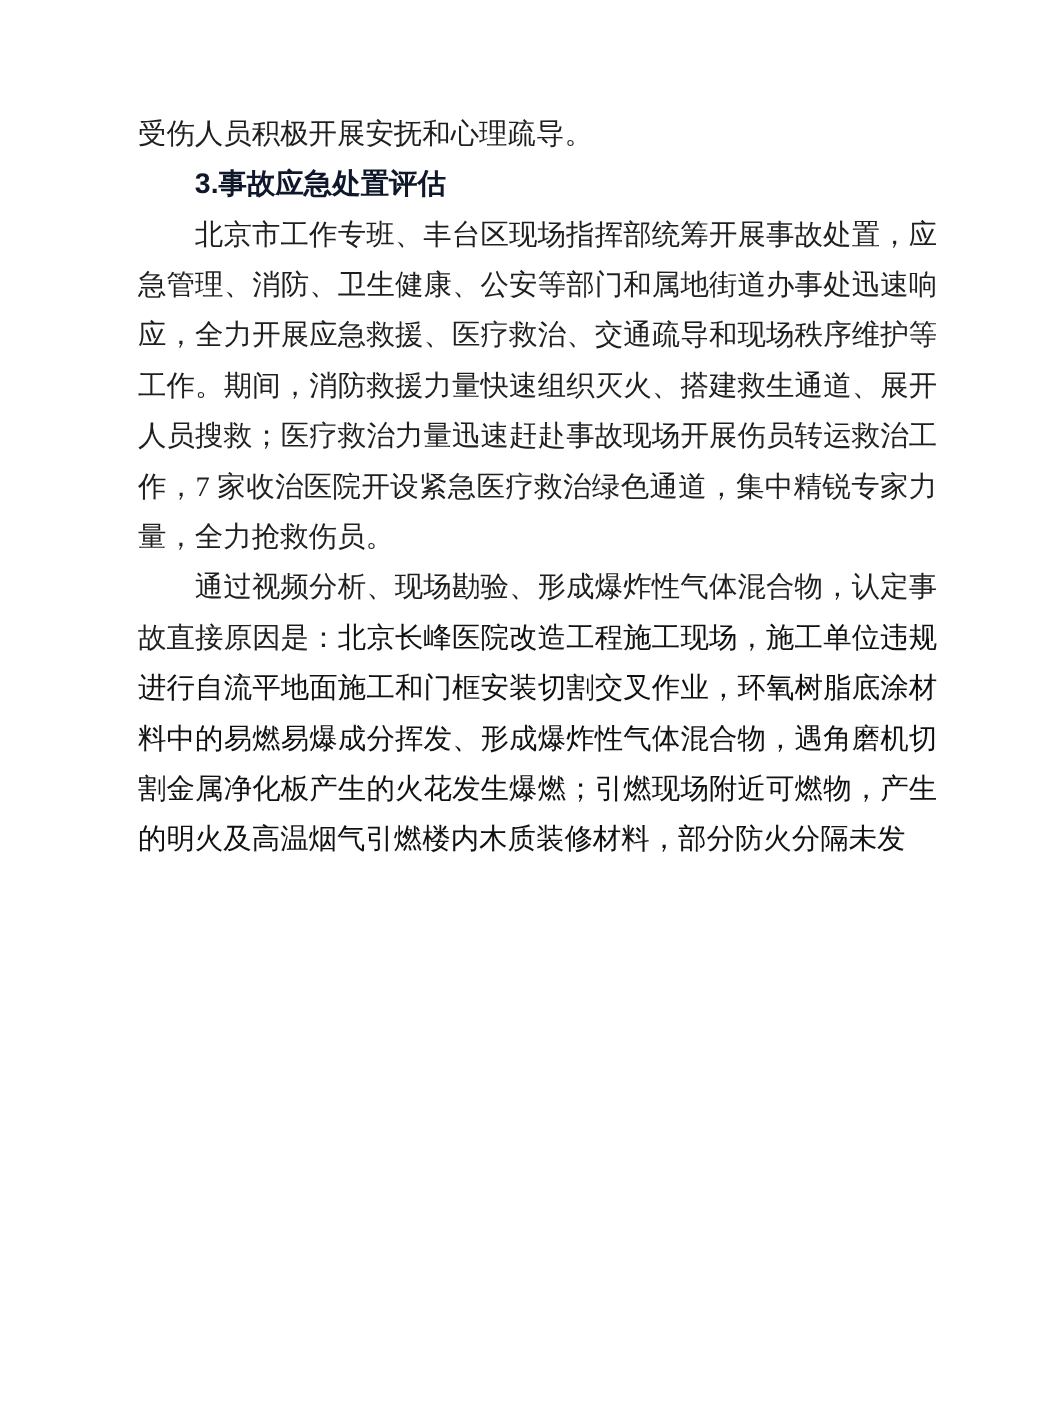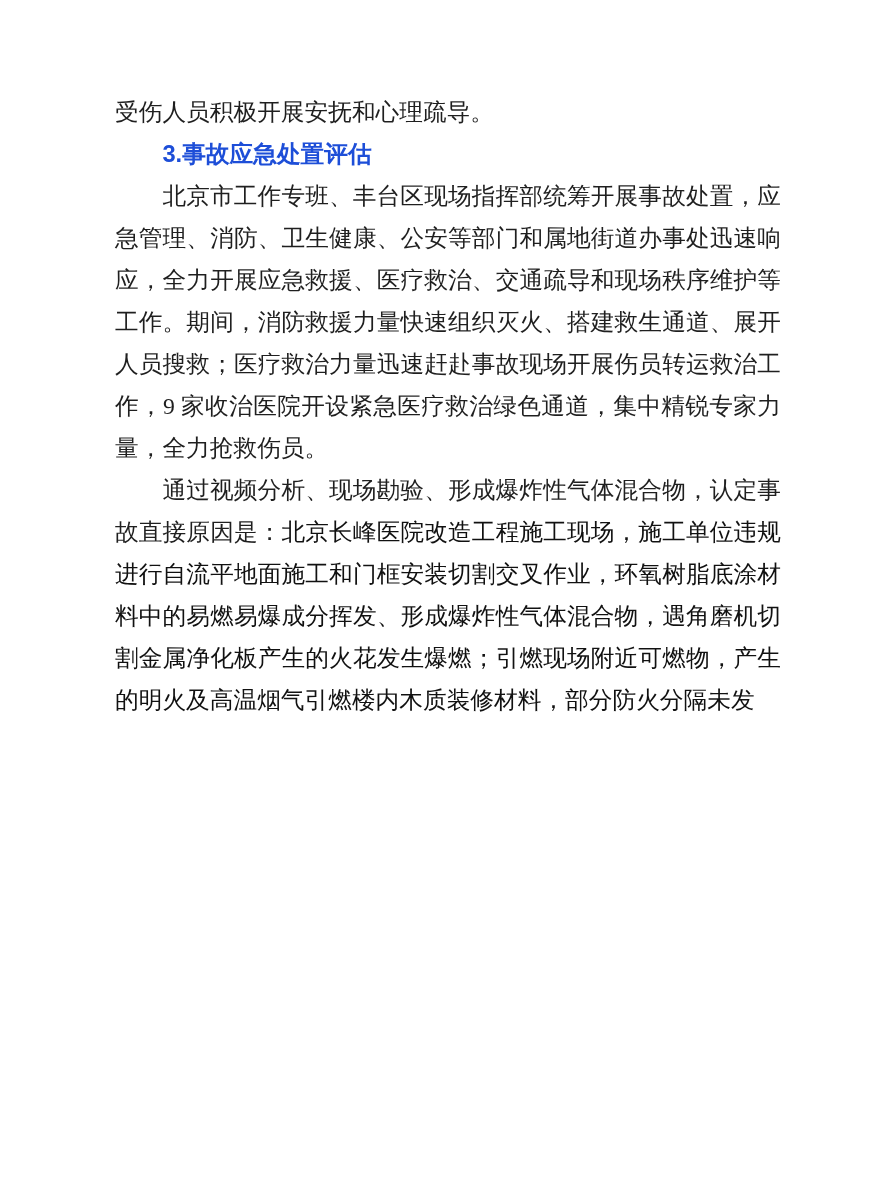--- a/index.html
+++ b/index.html
@@ -31,21 +31,21 @@
     text-justify: inter-ideograph;
   }
   .indent {
     text-indent: 2em;
   }
   .heading {
     margin: 0;
     text-indent: 2em;
     font-family: "Liberation Sans", "DejaVu Sans", sans-serif;
     font-weight: 700;
-    color: #1d4ed8;
+    color: #0f172a;
     text-align: left;
   }
   .emphasis {
     font-family: "Liberation Sans", "DejaVu Sans", sans-serif;
     font-weight: 400;
     color: #111111;
   }
   .page-number {
     position: absolute;
     left: 438px;
@@ -62,21 +62,21 @@
 </head>
 <body>
 
 <div class="page">
   <div class="text-block">
 
     <p class="para">受伤人员积极开展安抚和心理疏导。</p>
 
     <p class="heading">3.事故应急处置评估</p>
 
-    <p class="para indent">北京市工作专班、丰台区现场指挥部统筹开展事故处置，应急管理、消防、卫生健康、公安等部门和属地街道办事处迅速响应，全力开展应急救援、医疗救治、交通疏导和现场秩序维护等工作。期间，消防救援力量快速组织灭火、搭建救生通道、展开人员搜救；医疗救治力量迅速赶赴事故现场开展伤员转运救治工作，9 家收治医院开设紧急医疗救治绿色通道，集中精锐专家力量，全力抢救伤员。</p>
+    <p class="para indent">北京市工作专班、丰台区现场指挥部统筹开展事故处置，应急管理、消防、卫生健康、公安等部门和属地街道办事处迅速响应，全力开展应急救援、医疗救治、交通疏导和现场秩序维护等工作。期间，消防救援力量快速组织灭火、搭建救生通道、展开人员搜救；医疗救治力量迅速赶赴事故现场开展伤员转运救治工作，7 家收治医院开设紧急医疗救治绿色通道，集中精锐专家力量，全力抢救伤员。</p>
 
 
 
     <p class="para indent"><span>通过视频分析、现场勘验、形成爆炸性气体混合物，认定事故直接原因是：</span><span class="emphasis">北京长峰医院改造工程施工现场，施工单位违规进行自流平地面施工和门框安装切割交叉作业，环氧树脂底涂材料中的易燃易爆成分挥发、形成爆炸性气体混合物，遇角磨机切割金属净化板产生的火花发生爆燃；引燃现场附近可燃物，产生的明火及高温烟气引燃楼内木质装修材料，部分防火分隔未发</span></p>
 
   </div>
 
   <div class="page-number">13</div>
 </div>
 

